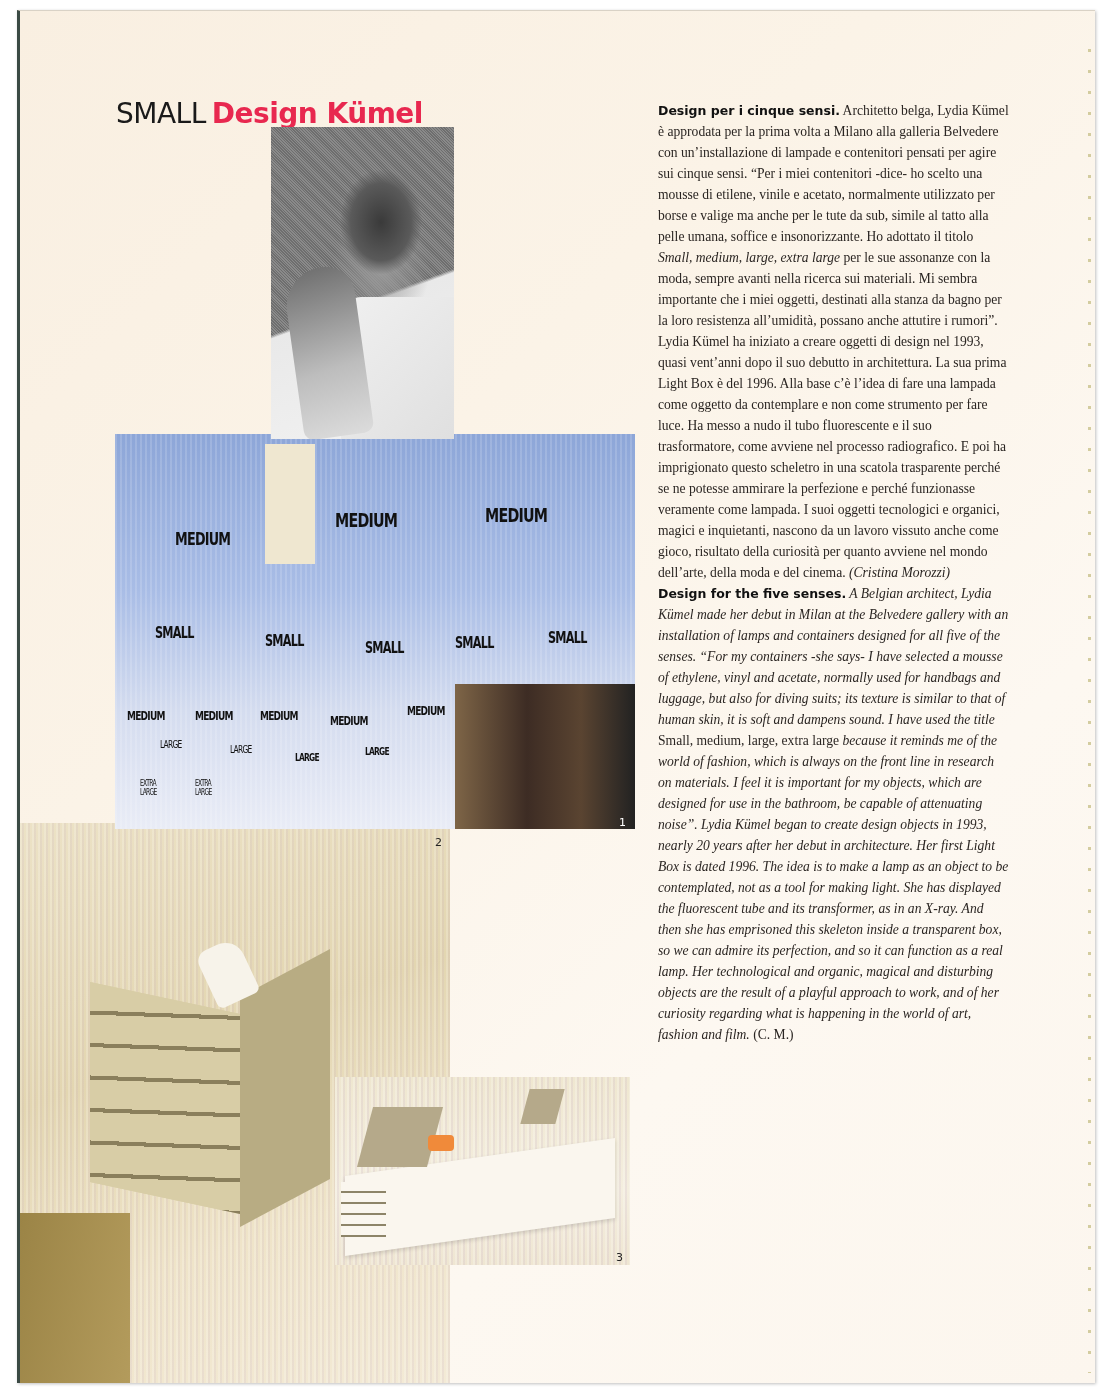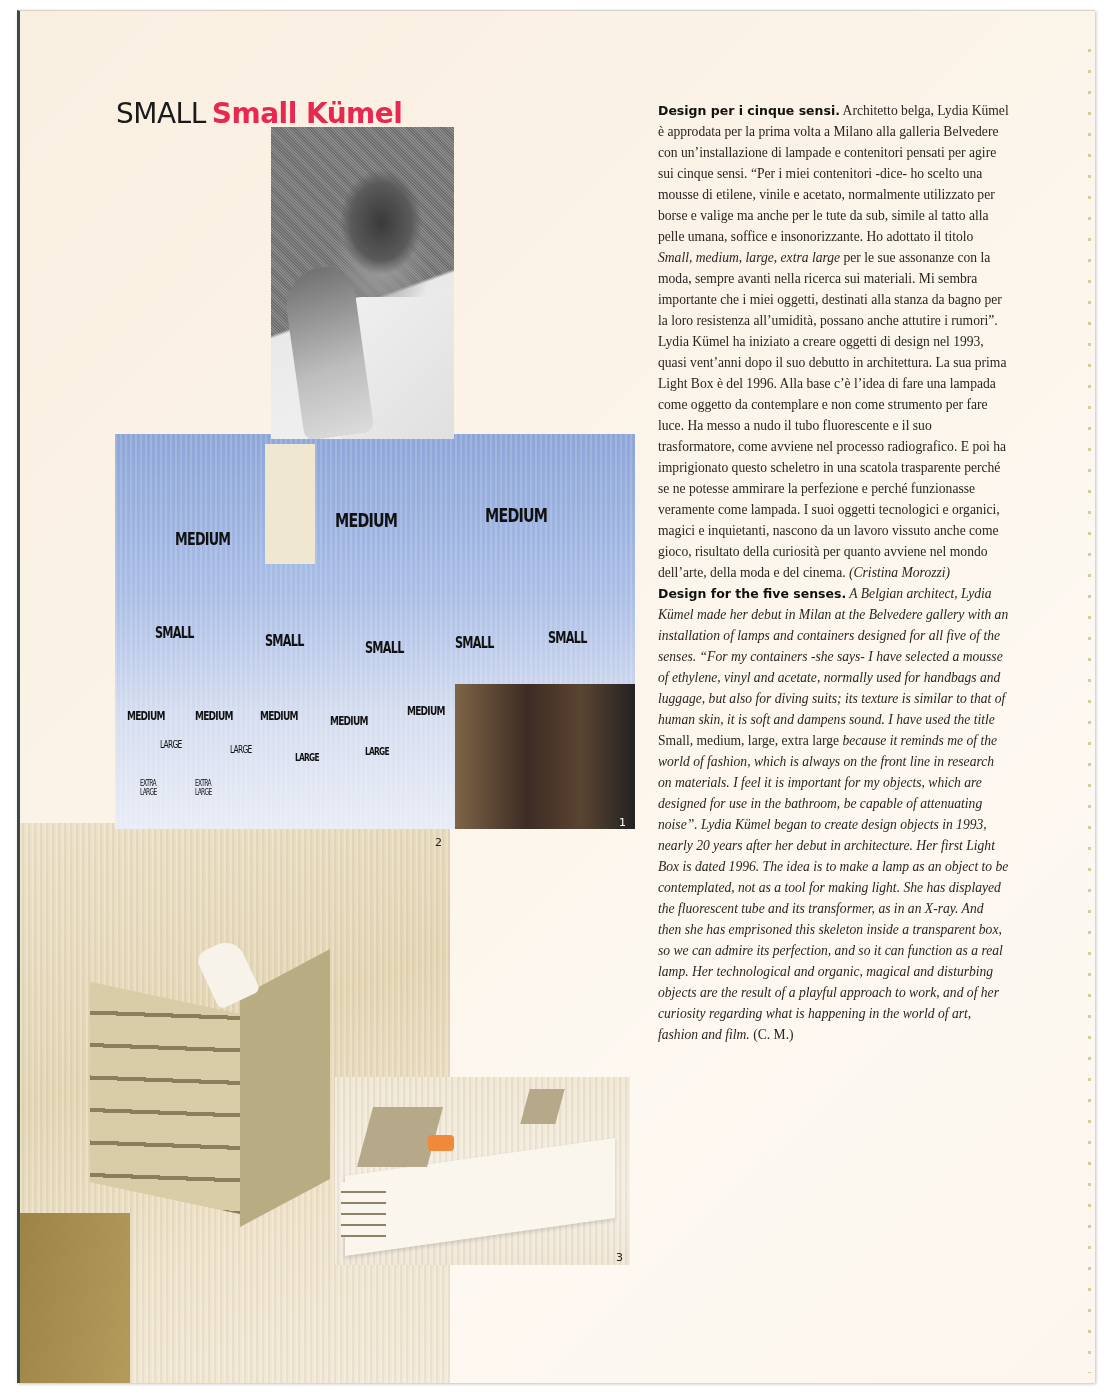--- a/index.html
+++ b/index.html
@@ -123,21 +123,21 @@
     .col .en { font-style: italic; }
     .col .en .up { font-style: normal; }
   </style>
 </head>
 <body>
 
 <div class="page">
   <div class="perf"></div>
 
   <div class="heading">
-    <span class="country">SMALL</span><span class="name">Small Kümel</span>
+    <span class="country">SMALL</span><span class="name">Design Kümel</span>
   </div>
 
   <div class="photo portrait">
     <div class="shirt"></div>
     <div class="arm"></div>
   </div>
 
   <div class="photo garments">
     <div class="beige"></div>
     <div class="dark"></div>

